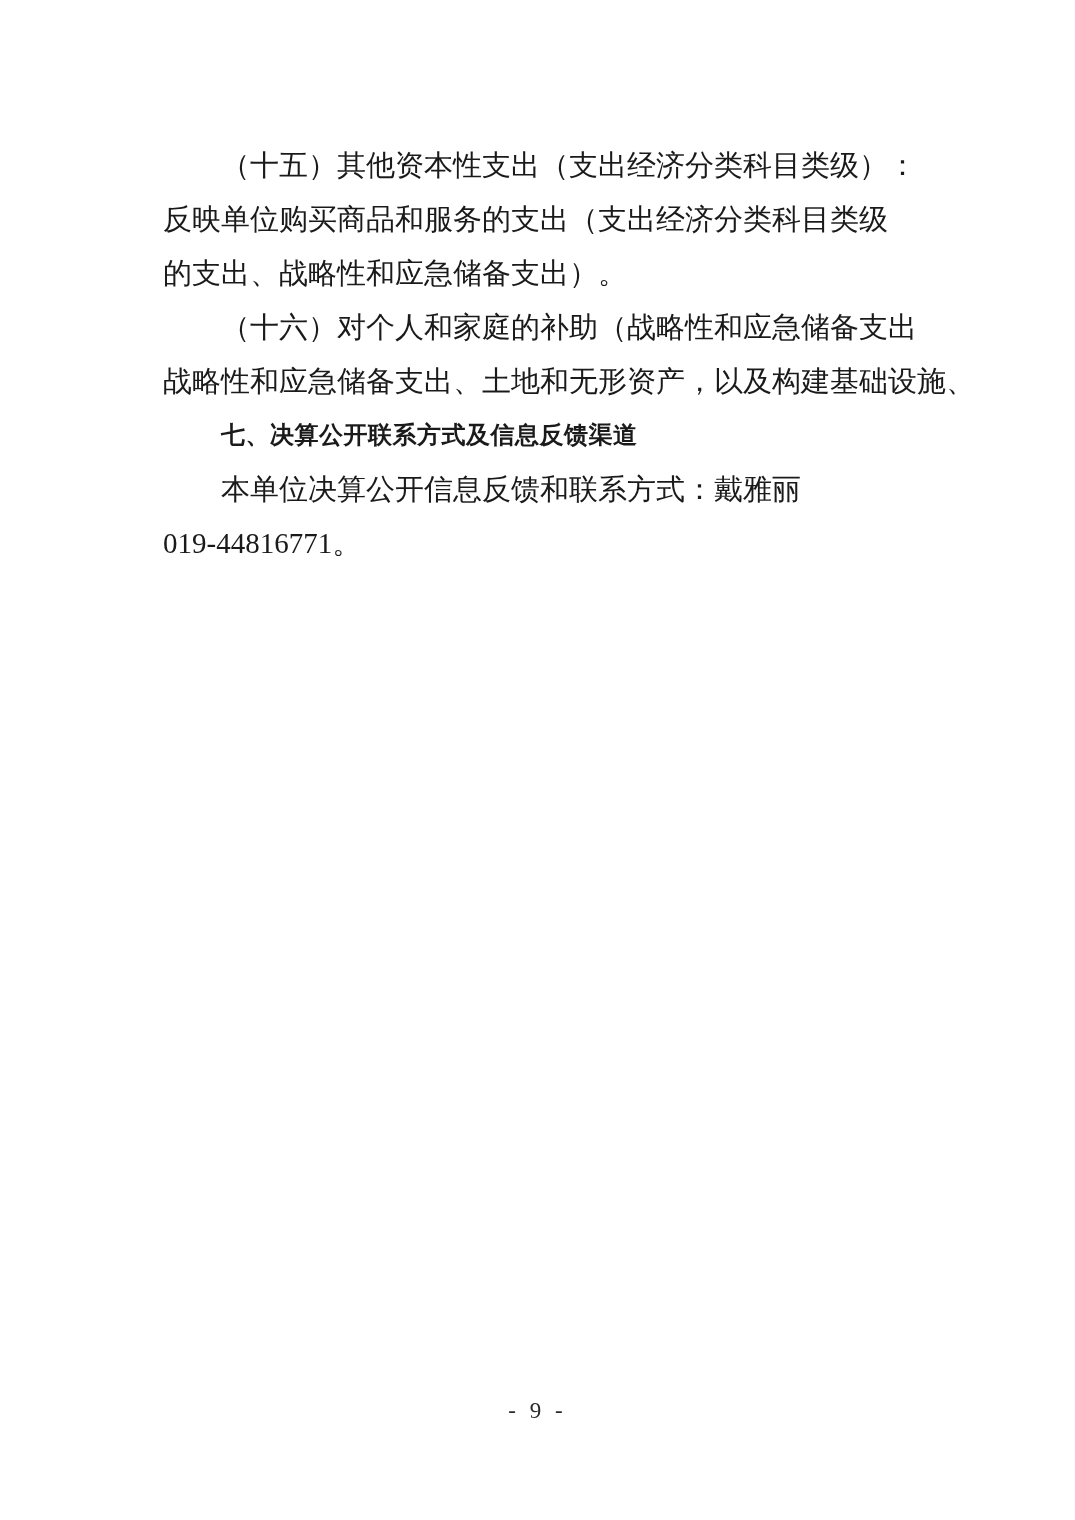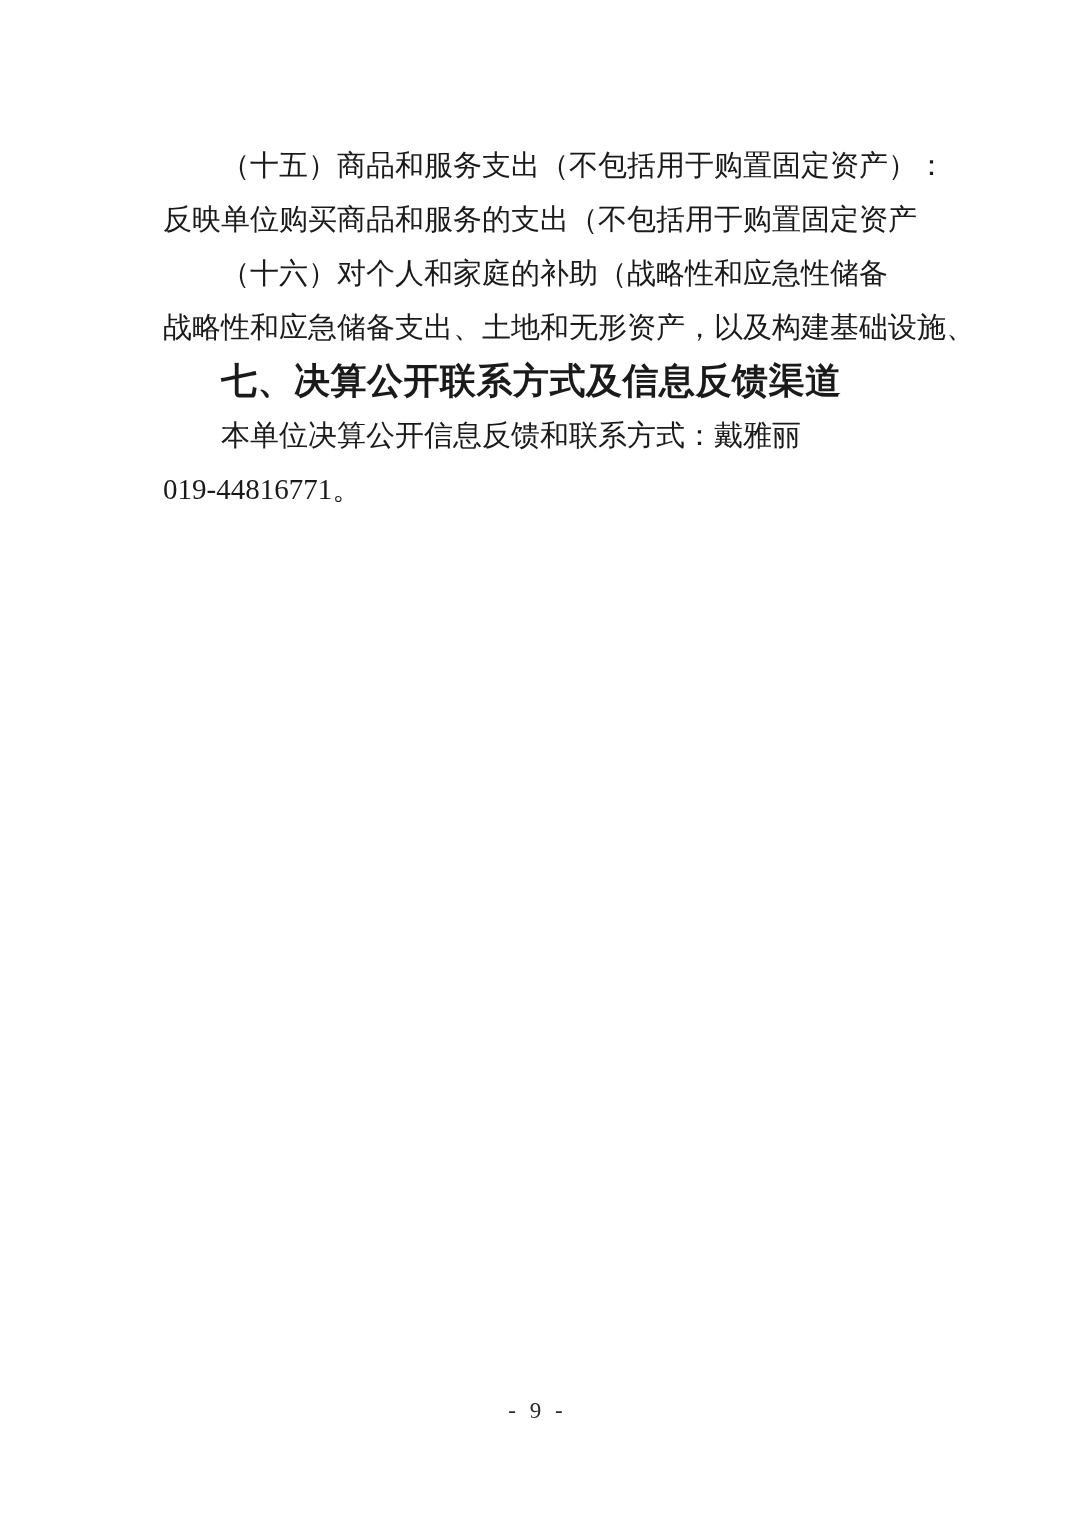--- a/index.html
+++ b/index.html
@@ -29,21 +29,21 @@
     letter-spacing: 0px;
     white-space: nowrap;
     color: #1a1a1a;
   }
   .text-line.indent {
     padding-left: 58px;
   }
   .text-line.heading {
     font-family: "Liberation Sans", "DejaVu Sans", sans-serif;
     font-weight: 700;
-    font-size: 36px;
+    font-size: 24px;
     letter-spacing: 0.5px;
   }
   .page-footer {
     position: absolute;
     left: 0;
     top: 1398px;
     width: 1075px;
     text-align: center;
   }
   .page-number {
@@ -52,23 +52,24 @@
     letter-spacing: 4px;
     color: #2a2a2a;
     font-family: "Liberation Serif", "DejaVu Serif", serif;
   }
 </style>
 </head>
 <body>
 
 <div class="page">
   <div class="doc-body" id="doc-body">
-      <div class="text-line indent">（十五）商品和服务支出（不包括用于购置固定资产）：</div>
-      <div class="text-line">反映单位购买商品和服务的支出（不包括用于购置固定资产</div>
-      <div class="text-line indent">（十六）对个人和家庭的补助（战略性和应急性储备</div>
+      <div class="text-line indent">（十五）其他资本性支出（支出经济分类科目类级）：</div>
+      <div class="text-line">反映单位购买商品和服务的支出（支出经济分类科目类级</div>
+      <div class="text-line">的支出、战略性和应急储备支出）。</div>
+      <div class="text-line indent">（十六）对个人和家庭的补助（战略性和应急储备支出</div>
       <div class="text-line">战略性和应急储备支出、土地和无形资产，以及构建基础设施、</div>
       <div class="text-line indent heading">七、决算公开联系方式及信息反馈渠道</div>
       <div class="text-line indent">本单位决算公开信息反馈和联系方式：戴雅丽</div>
       <div class="text-line">019-44816771。</div>
     </div>
   <div class="page-footer">
     <span class="page-number">- 9 -</span>
   </div>
 </div>
 

